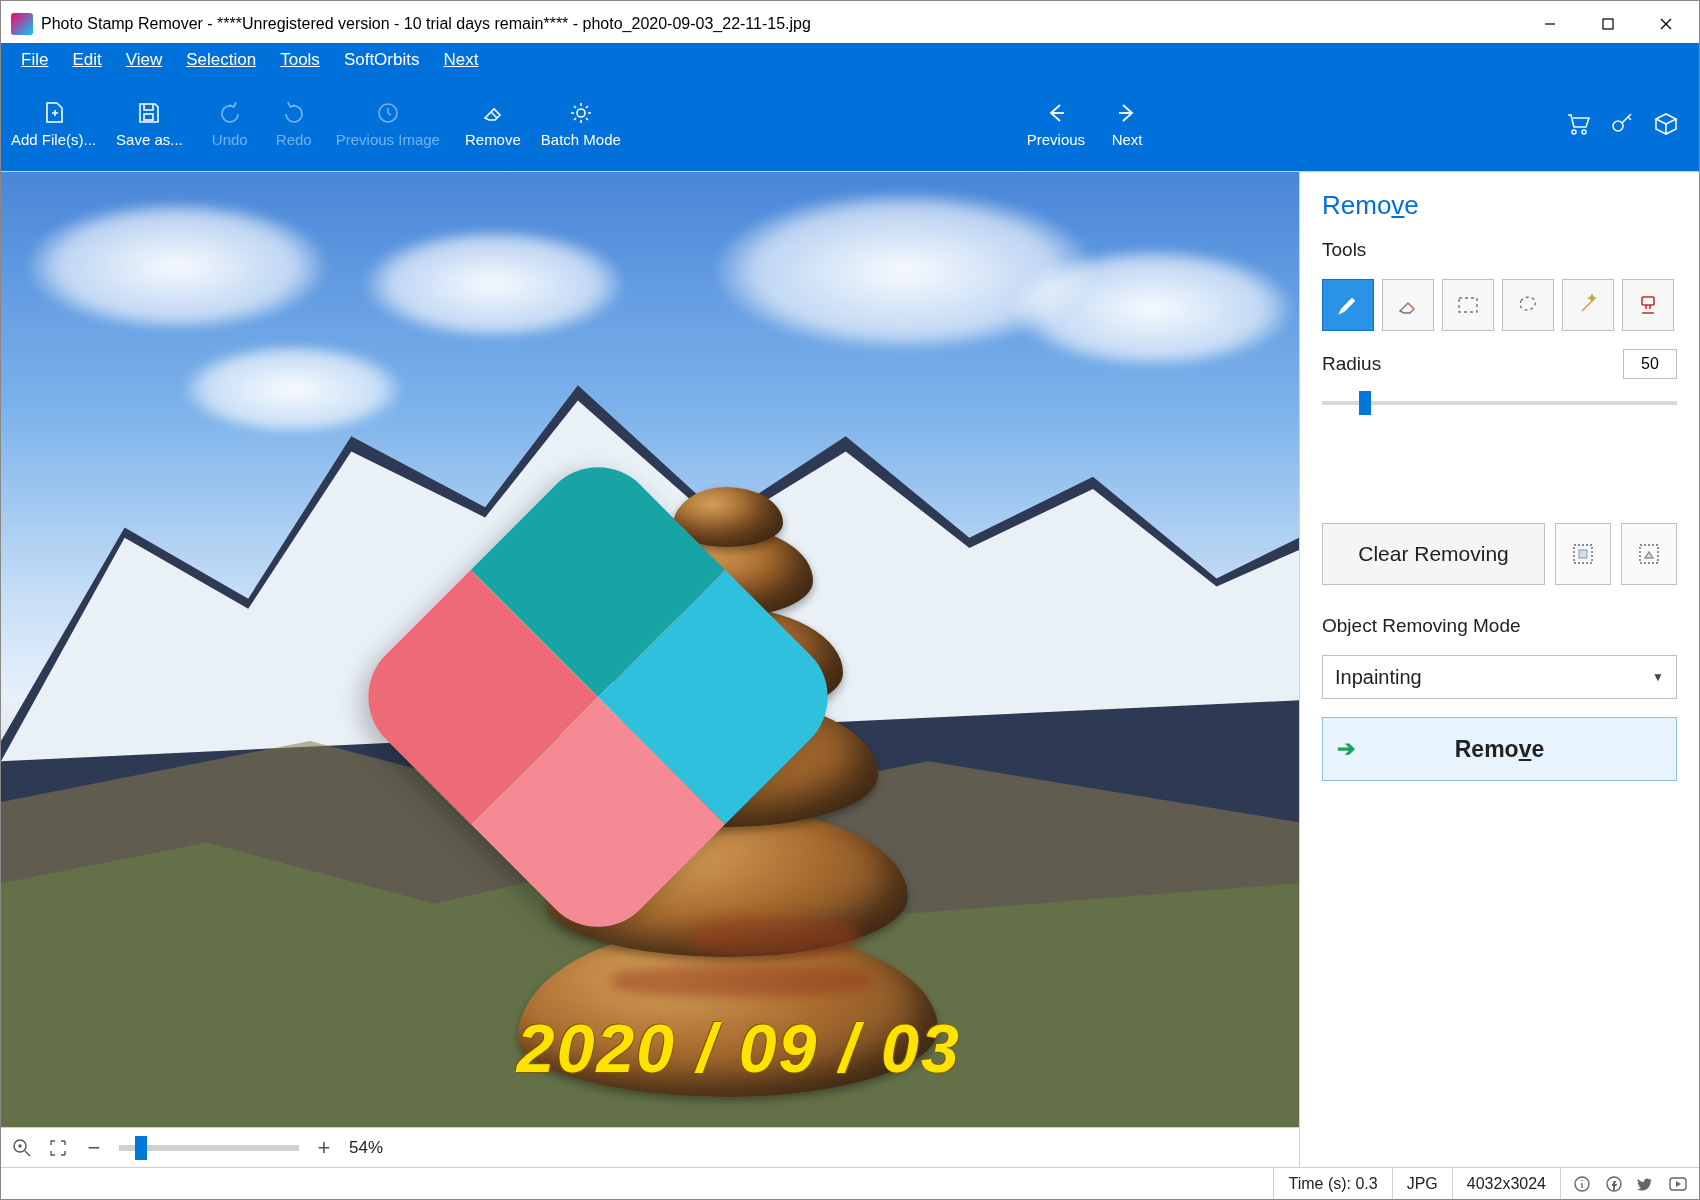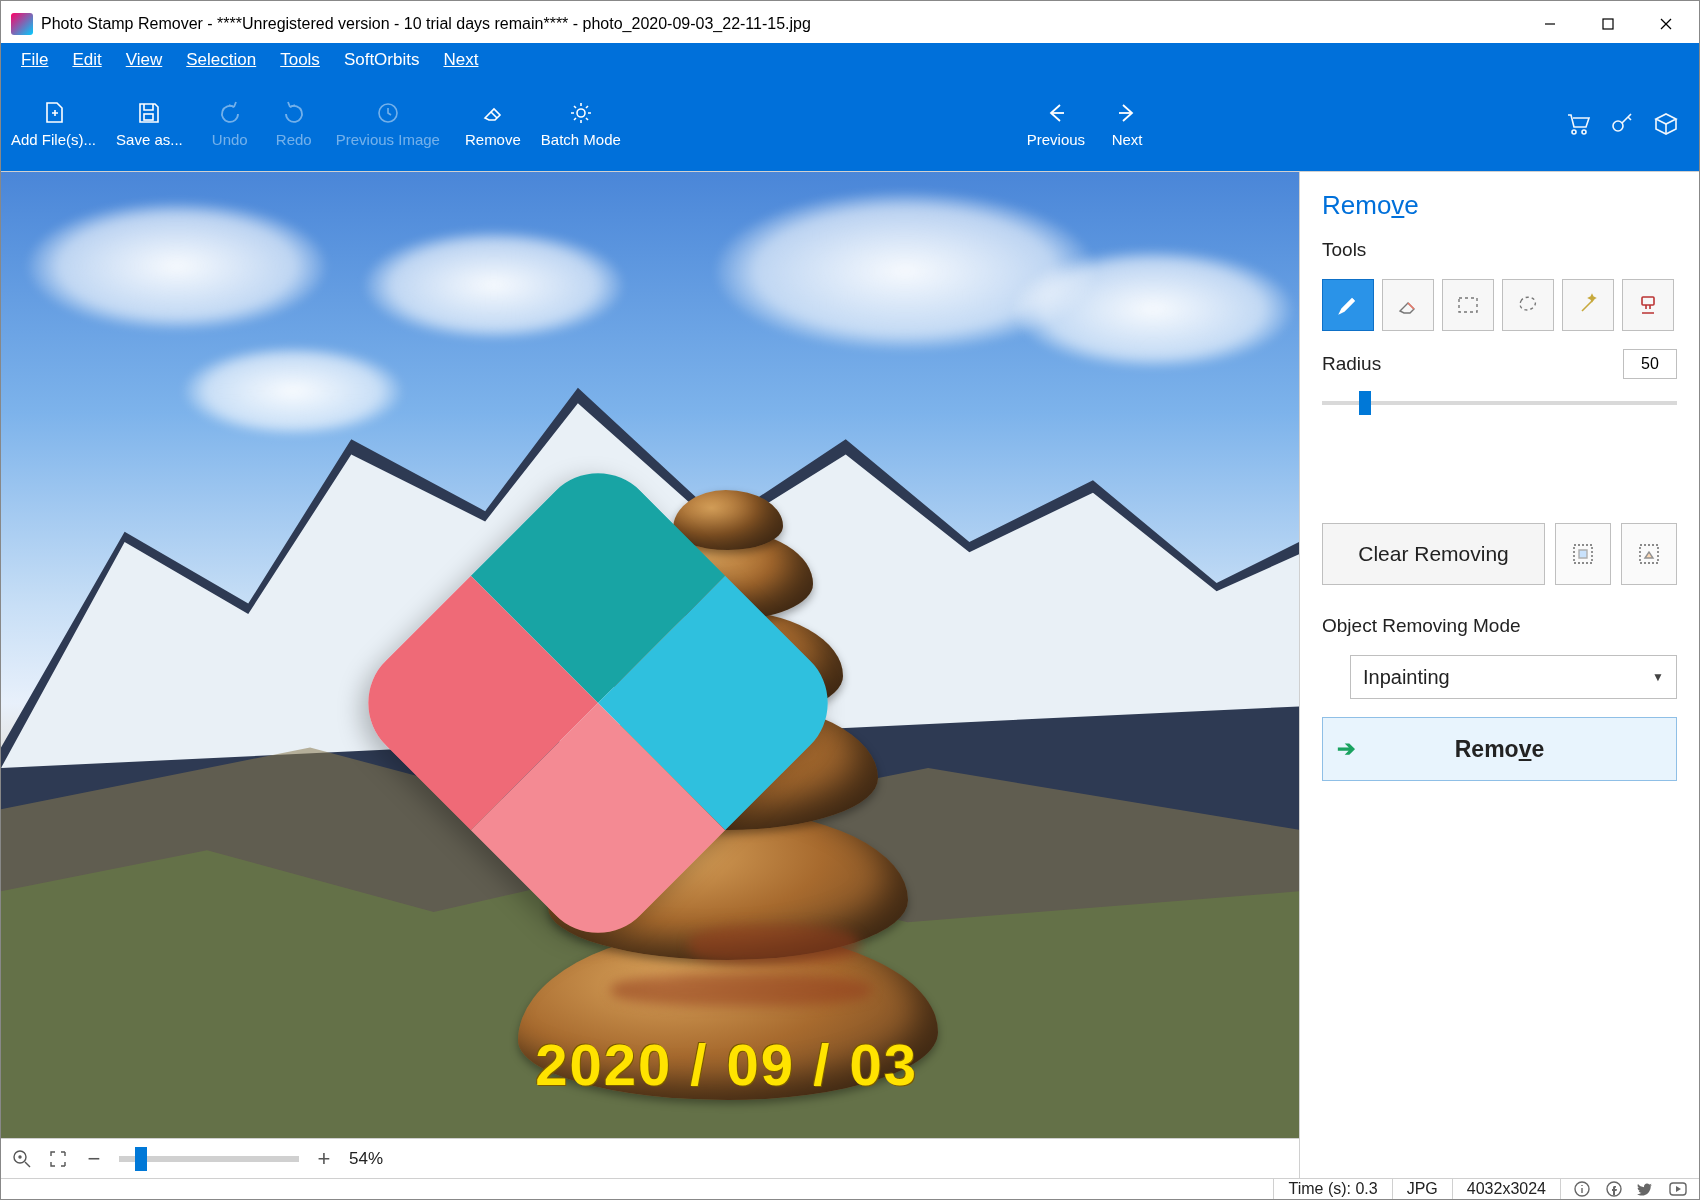--- a/index.html
+++ b/index.html
@@ -43,21 +43,21 @@
 .snow { fill: #e9f0f6; }
 .rockfill { fill: #2e3a53; }
 .rocks-stack { position: absolute; left: 56%; top: 34%; transform: translateX(-50%); }
 .rocks-stack .rk { position: absolute; border-radius: 48% 52% 50% 50% / 65% 60% 40% 35%; background: radial-gradient(ellipse at 35% 30%, #d7a15a 0%, #a76a2e 45%, #5a3a1e 100%); box-shadow: inset -20px -18px 30px rgba(0,0,0,0.45), 0 4px 8px rgba(0,0,0,0.35); }
 .eraser { position: absolute; left: 46%; top: 55%; width: 360px; height: 360px; transform: translate(-50%,-50%) rotate(45deg); border-radius: 60px; overflow: hidden; box-shadow: 0 10px 25px rgba(0,0,0,0.25); }
 .eraser .q { position: absolute; width: 50%; height: 50%; }
 .eraser .q.t1 { left: 0; top: 0; background: #18a4a4; }
 .eraser .q.t2 { right: 0; top: 0; background: #2fc0de; }
 .eraser .q.t3 { left: 0; bottom: 0; background: #ef6a77; }
 .eraser .q.t4 { right: 0; bottom: 0; background: #f48a93; }
-.datestamp { position: absolute; bottom: 40px; left: 50%; transform: translateX(-30%); font-size: 58px; font-weight: 700; color: #ffe300; text-shadow: 1px 1px 0 #7a5a00, -1px -1px 0 #7a5a00; letter-spacing: 2px; white-space: nowrap; }
+.datestamp { position: absolute; bottom: 40px; left: 50%; transform: translateX(-30%); font-size: 68px; font-weight: 700; color: #ffe300; text-shadow: 1px 1px 0 #7a5a00, -1px -1px 0 #7a5a00; letter-spacing: 2px; white-space: nowrap; font-style: italic; }
 .smudge { position: absolute; border-radius: 40%; background: rgba(145,60,30,0.55); filter: blur(6px); }
 
 
 .zoombar { height: 40px; border-top: 1px solid #d0d0d0; display: flex; align-items: center; padding: 0 10px; gap: 14px; font-size: 17px; color: #222; }
 .zoombar .zic { width: 22px; height: 22px; display: flex; align-items: center; justify-content: center; color: #555; }
 .zoombar .zslider { width: 180px; height: 6px; background: #d0d0d0; position: relative; }
 .zoombar .zslider .zthumb { position: absolute; left: 12%; top: 50%; width: 12px; height: 24px; background: #0078d7; transform: translate(-50%,-50%); }
 
 
 .panel { width: 400px; border-left: 1px solid #d0d0d0; border-top: 1px solid #d0d0d0; padding: 18px 22px 10px 22px; display: flex; flex-direction: column; gap: 18px; font-size: 18px; color: #222; overflow: auto; }
@@ -67,28 +67,28 @@
 .tool-row { display: flex; gap: 8px; }
 .tool-btn { width: 52px; height: 52px; border: 1px solid #bfbfbf; background: #f7f7f7; display: flex; align-items: center; justify-content: center; }
 .tool-btn.active { background: #2a93e8; border-color: #0e70c7; }
 .radius-row { display: flex; align-items: center; justify-content: space-between; }
 .radius-input { width: 54px; height: 30px; border: 1px solid #bfbfbf; text-align: center; font-size: 16px; padding: 2px; }
 .rslider { width: 100%; height: 4px; background: #d9d9d9; position: relative; margin-top: 4px; }
 .rslider .rthumb { position: absolute; left: 12%; top: 50%; width: 12px; height: 24px; background: #0078d7; transform: translate(-50%,-50%); }
 .clear-row { display: flex; gap: 10px; margin-top: 100px; }
 .btn-big { flex: 1; height: 62px; border: 1px solid #bfbfbf; background: #f5f5f5; display: flex; align-items: center; justify-content: center; font-size: 21px; }
 .btn-sq { width: 56px; height: 62px; border: 1px solid #bfbfbf; background: #fafafa; display: flex; align-items: center; justify-content: center; }
-.select-box { height: 44px; border: 1px solid #bfbfbf; display: flex; align-items: center; justify-content: space-between; padding: 12px 12px; font-size: 20px; background: #fff; margin-left: 28px; }
+.select-box { height: 44px; border: 1px solid #bfbfbf; display: flex; align-items: center; justify-content: space-between; padding: 12px 12px; font-size: 20px; background: #fff; }
 .select-box .caret { font-size: 12px; color: #444; }
 .remove-btn { height: 64px; border: 1px solid #8fbfe6; background: #e8f4fd; display: flex; align-items: center; justify-content: center; font-size: 23px; font-weight: 600; position: relative; }
 .remove-btn .arrow { position: absolute; left: 14px; color: #1aa260; font-size: 22px; }
 .remove-btn .ul { text-decoration: underline; }
 
 
-.statusbar { height: 21px; border-top: 1px solid #d0d0d0; display: flex; align-items: center; font-size: 16px; color: #222; }
+.statusbar { height: 32px; border-top: 1px solid #d0d0d0; display: flex; align-items: center; font-size: 16px; color: #222; }
 .statusbar .seg { padding: 0 14px; border-left: 1px solid #d0d0d0; height: 100%; display: flex; align-items: center; }
 .statusbar .spacer { flex: 1; }
 .statusbar .icons { display: flex; align-items: center; gap: 10px; padding: 0 10px; color: #666; border-left: 1px solid #d0d0d0; height: 100%; }
 .statusbar .icons span { width: 22px; height: 22px; display: inline-flex; align-items: center; justify-content: center; }
 
 svg { display: block; }
 </style>
 </head>
 <body>
 

